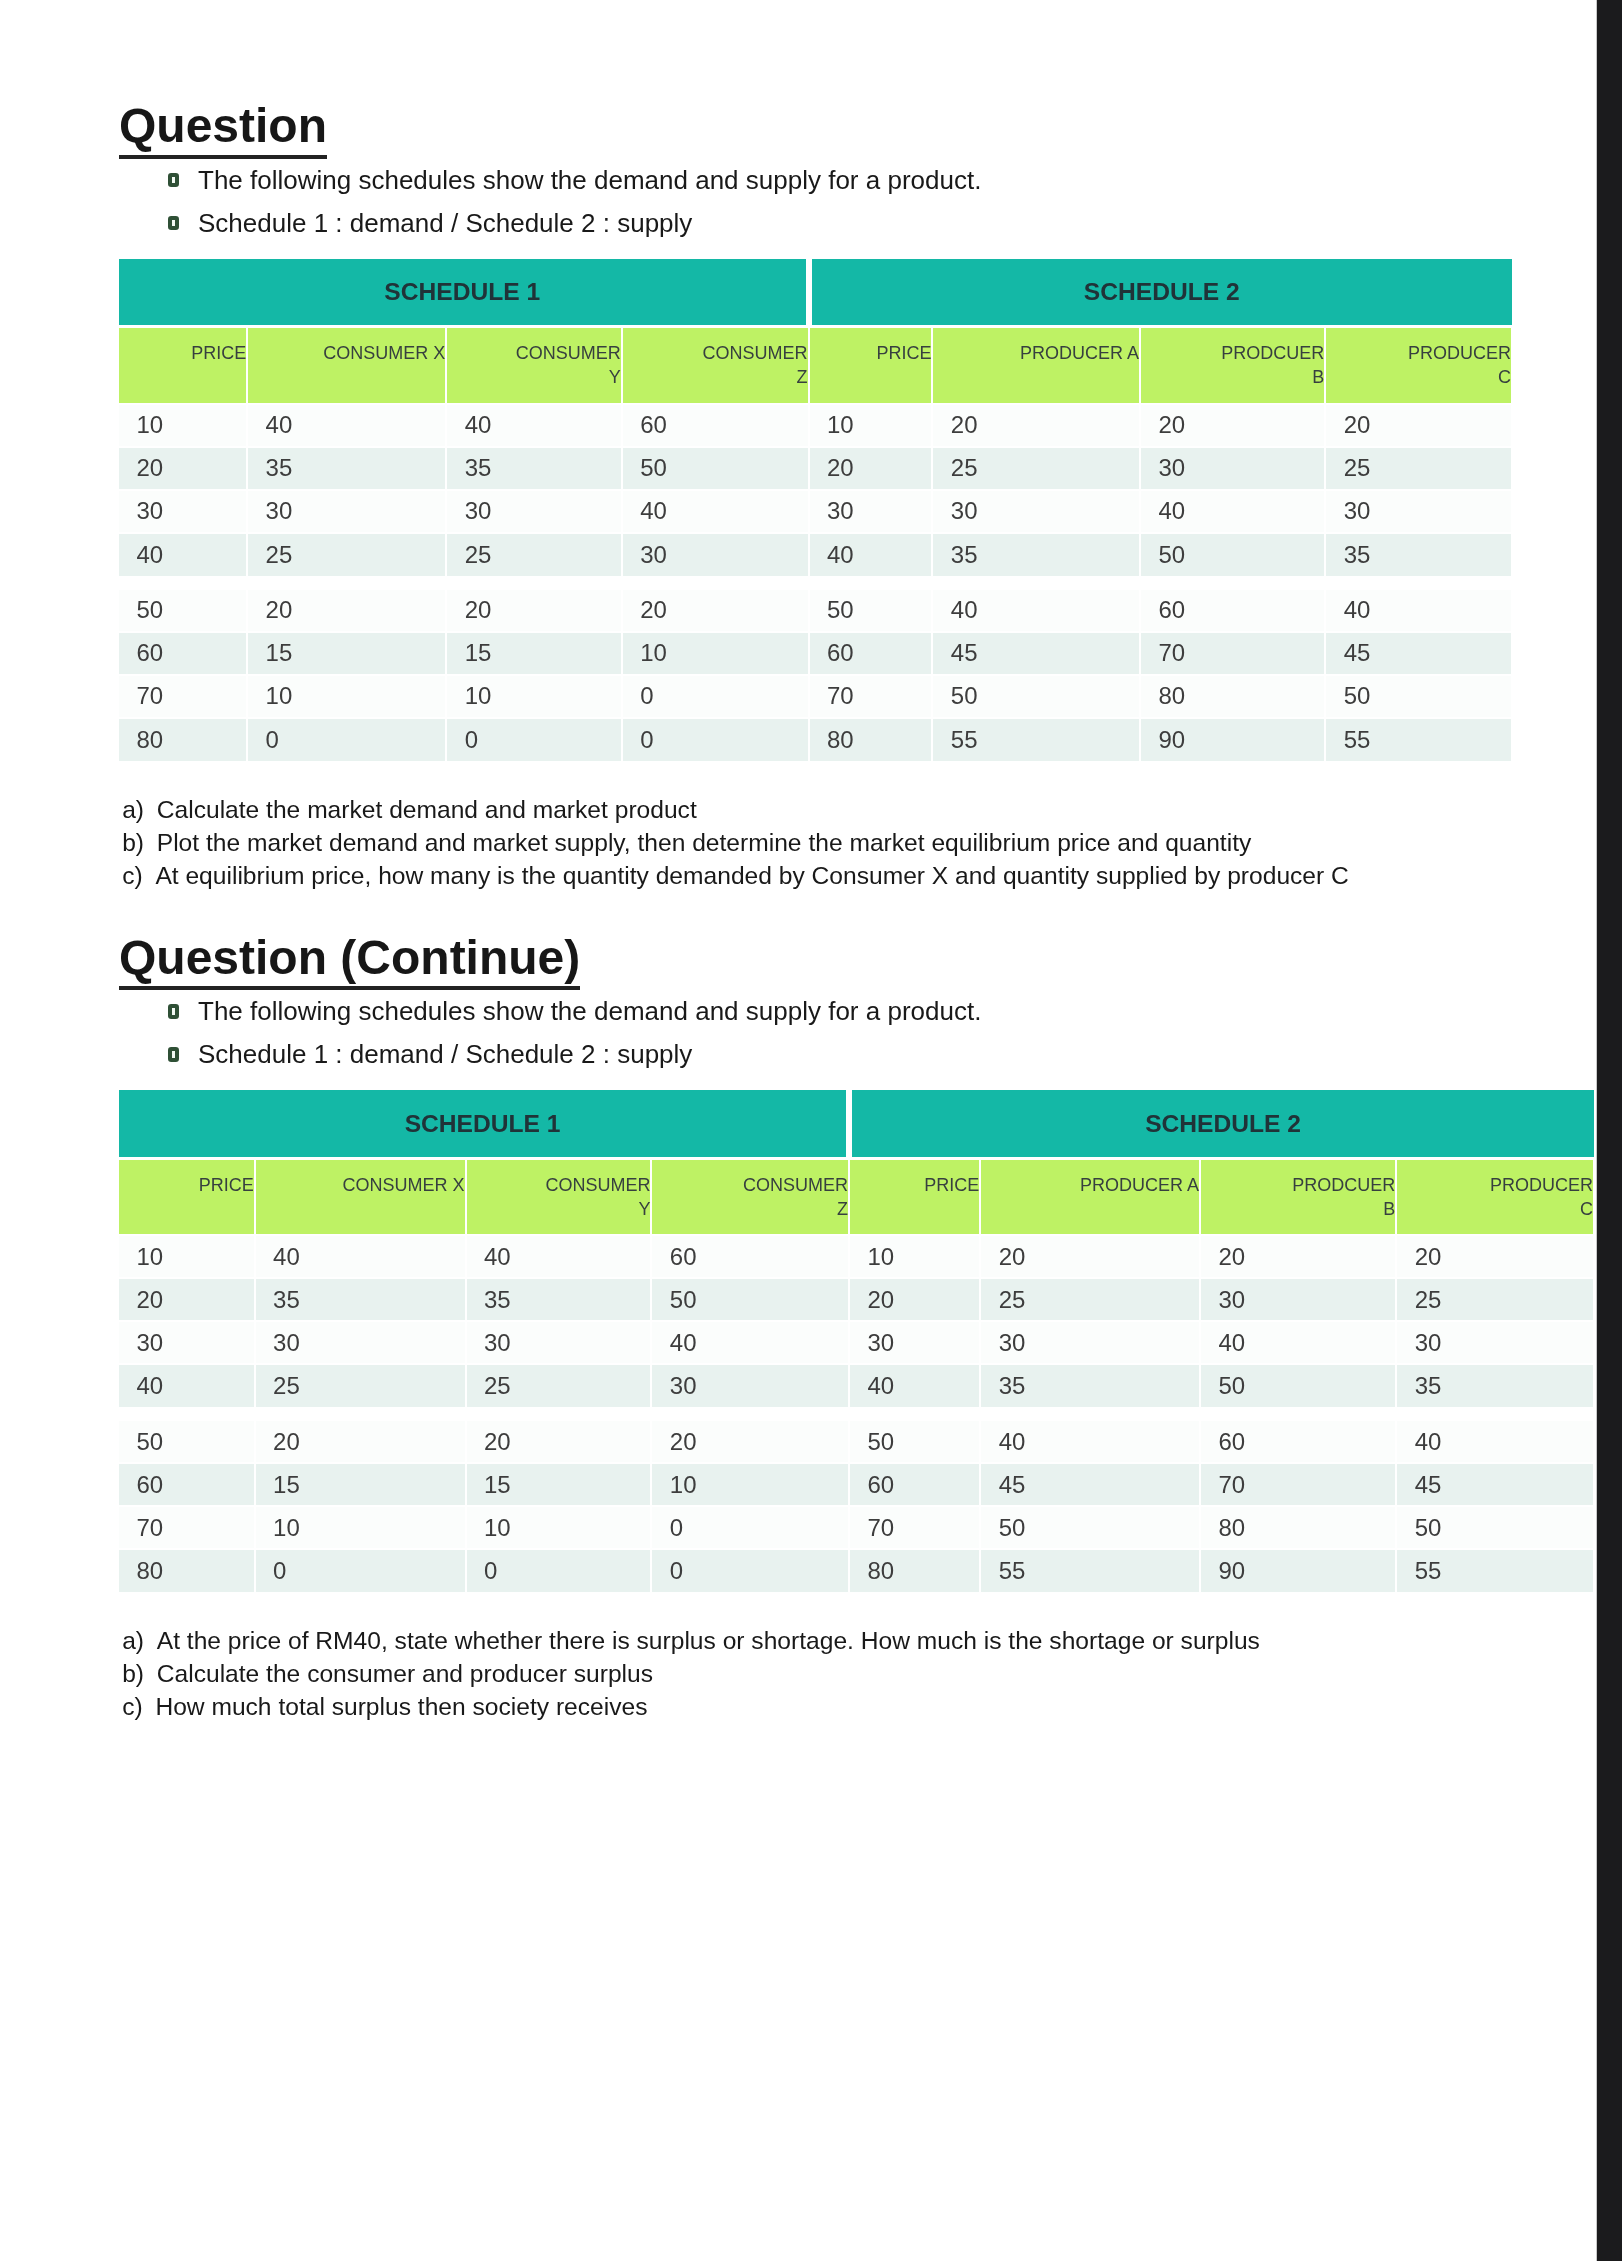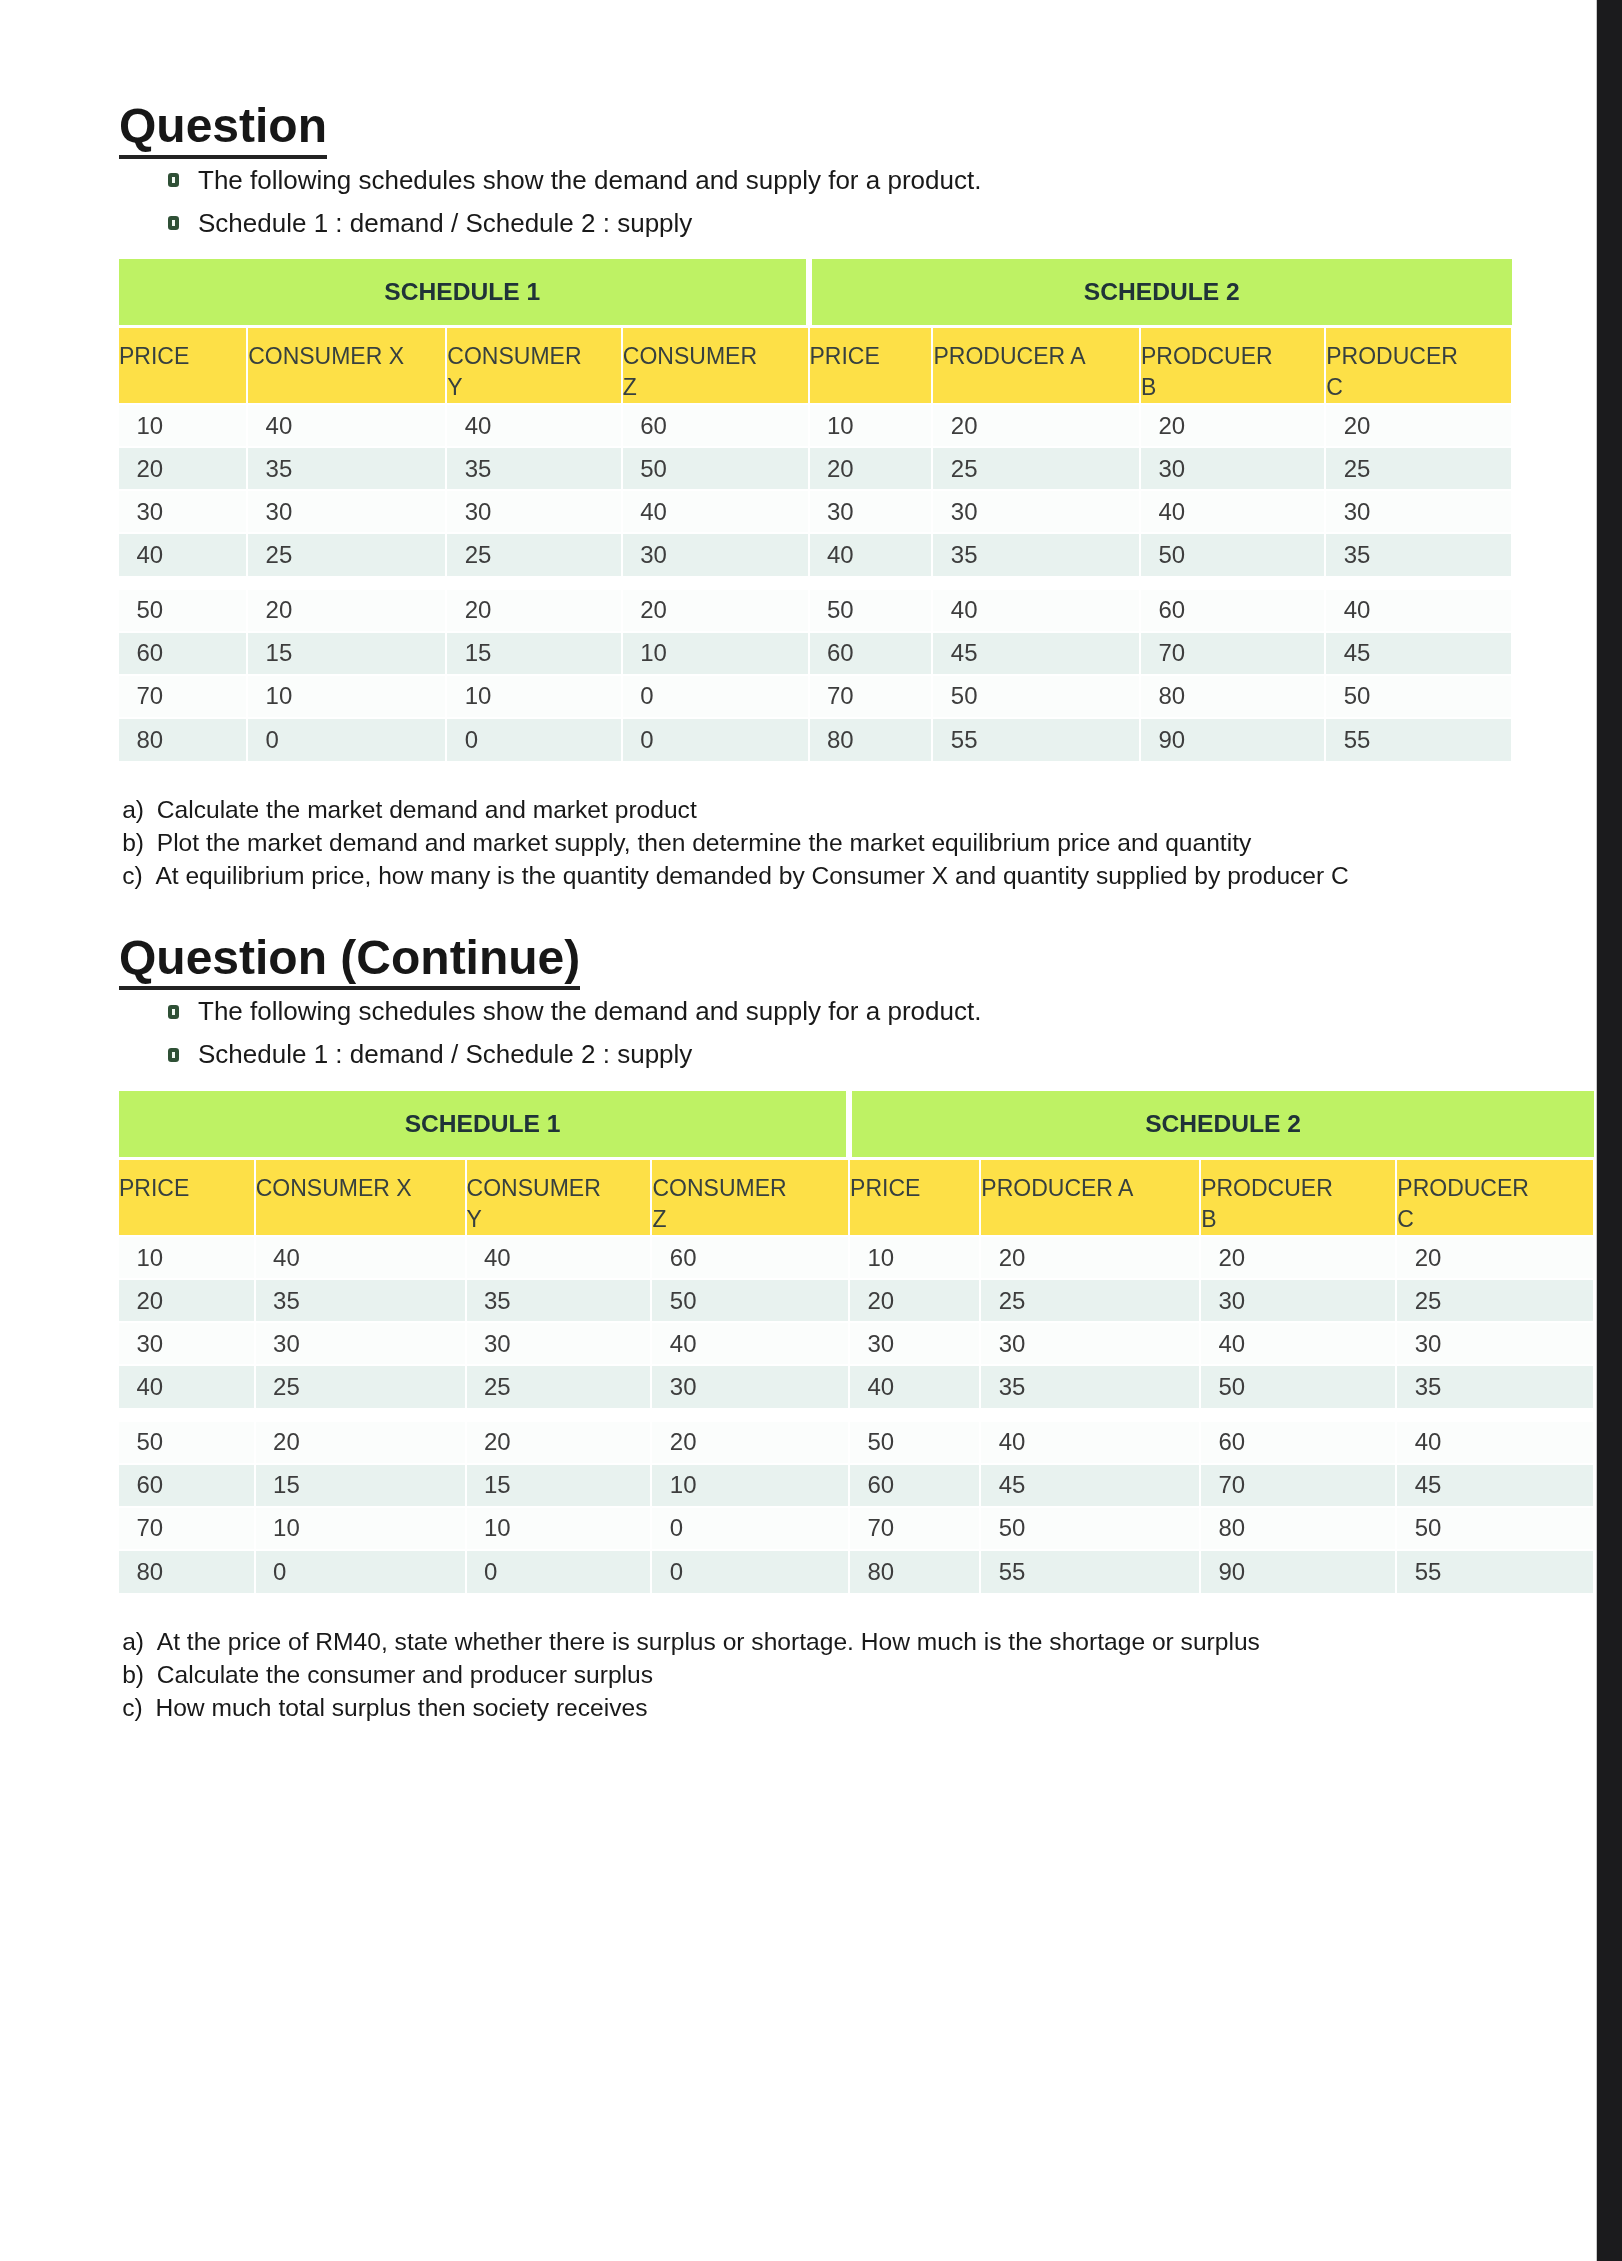--- a/index.html
+++ b/index.html
@@ -38,32 +38,32 @@
     width:11px; height:14.3px;
     border:4px solid #2f5036;
     border-radius:3.2px;
     background:#f3faf4;
   }
   .bullet-text { font-size:26px; color:#191919; }
 
   .table-wrap { margin-top:14.3px; }
   table.sched { border-collapse:collapse; table-layout:fixed; width:100%; }
   table.sched th.band {
-    background:#bef264;
+    background:#14b8a6;
     height:68px;
     font-size:24.6px; font-weight:700; color:#203338;
     text-align:center; vertical-align:middle;
     border-bottom:3.2px solid #ffffff;
   }
   table.sched th.band-gap { border-right:6.3px solid #ffffff; }
   table.sched th.colhead {
-    background:#fde047;
+    background:#bef264;
     height:77px;
-    font-size:23px; font-weight:400; color:#37403f;
-    text-align:left; vertical-align:top;
+    font-size:18px; font-weight:400; color:#37403f;
+    text-align:right; vertical-align:top;
     padding-top:12.7px; line-height:1.35;
     white-space:pre-line;
     border-right:2.4px solid #ffffff;
   }
   table.sched tbody td {
     height:43px;
     font-size:24px; color:#3d3d3d;
     padding-left:17.4px;
     border-right:2.4px solid #ffffff;
     border-top:2.4px solid #ffffff;

